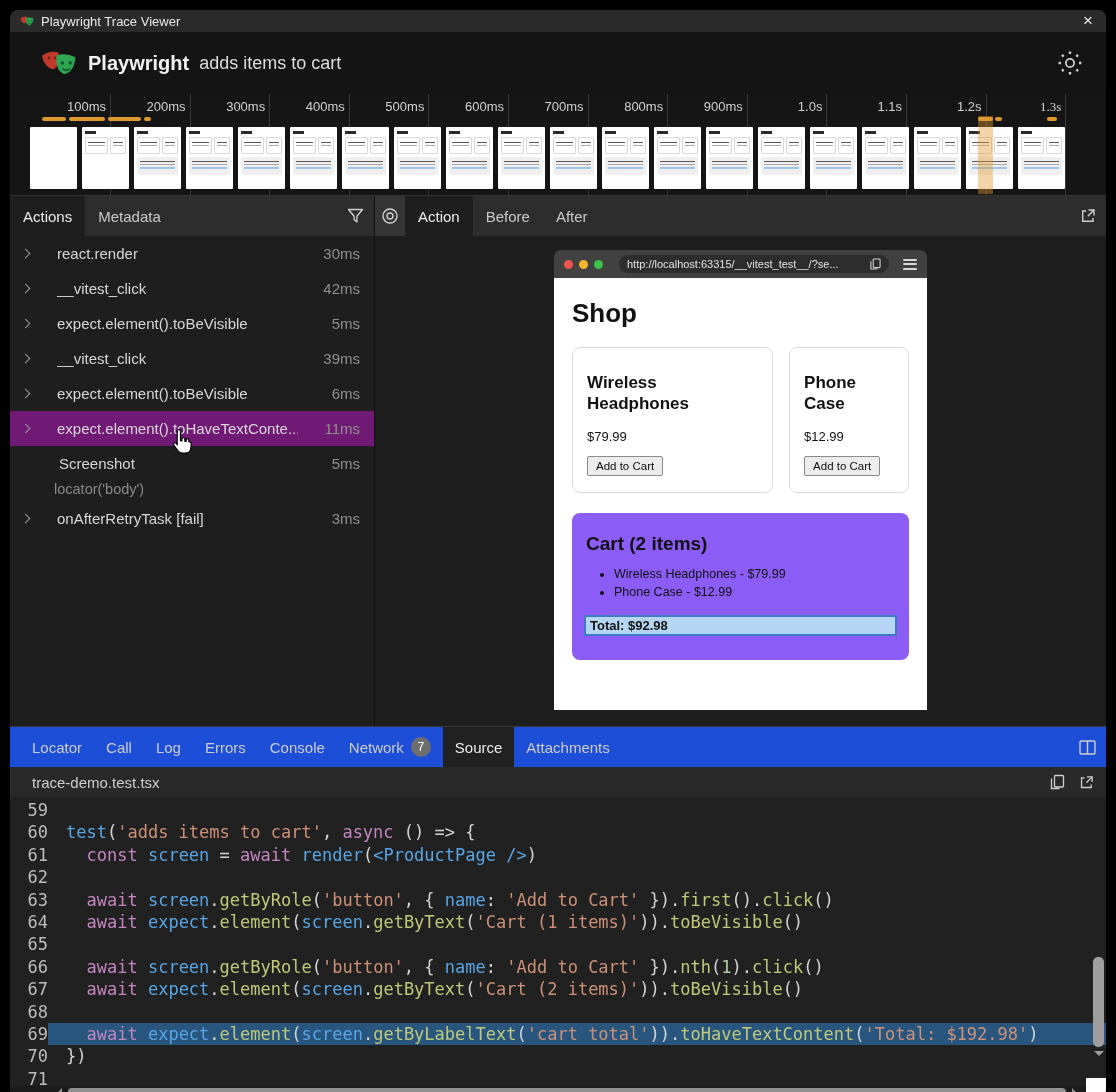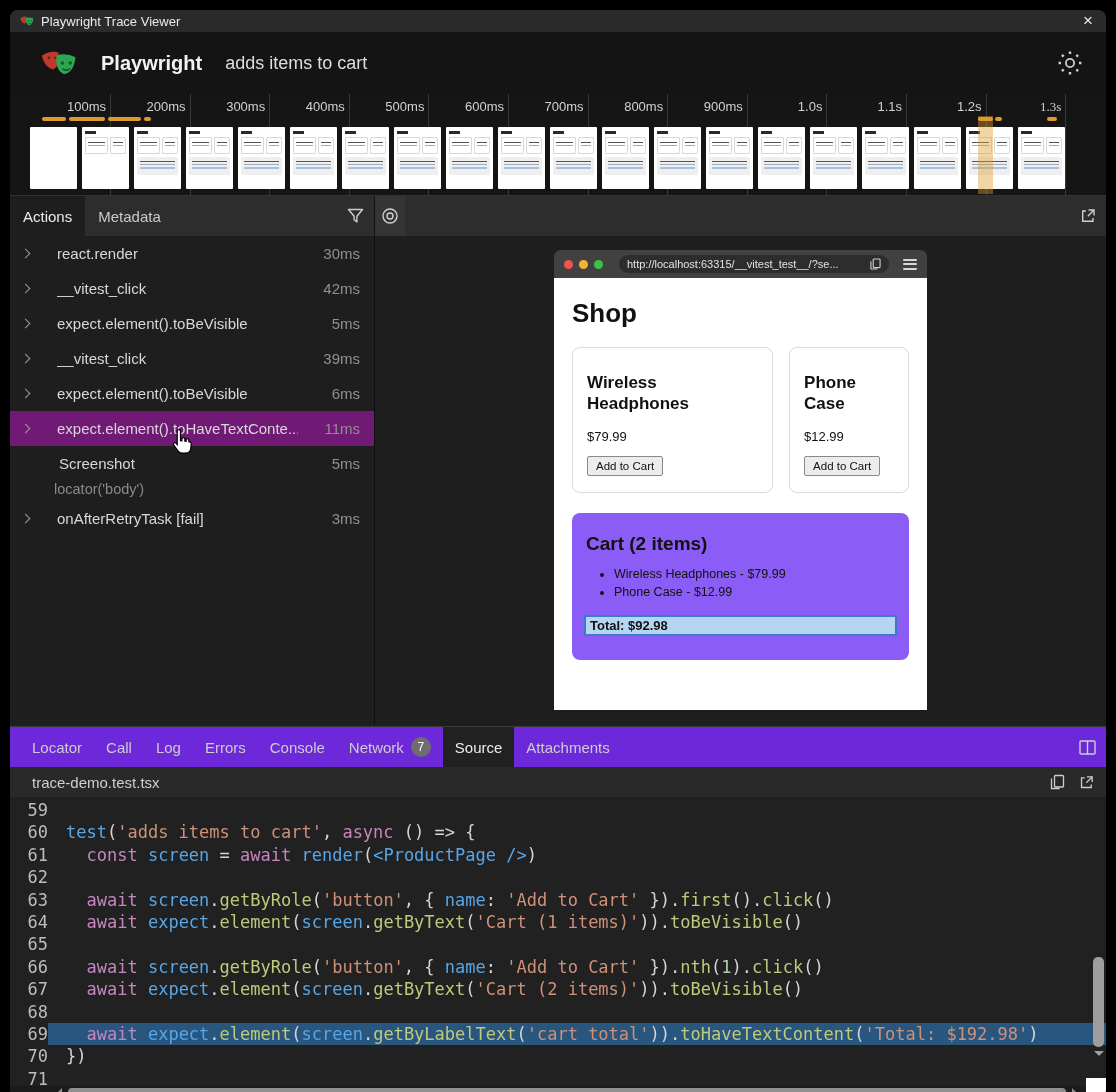--- a/index.html
+++ b/index.html
@@ -5,21 +5,21 @@
   * { margin:0; padding:0; box-sizing:border-box; }
   html,body { width:1116px; height:1092px; background:#000; font-family:"Liberation Sans",sans-serif; overflow:hidden; }
   .window { position:absolute; left:10px; top:10px; width:1096px; height:1088px; background:#1e1e1e; border-radius:8px; overflow:hidden; display:flex; flex-direction:column; }
 
   
   .titlebar { height:22px; background:#2b2b2b; display:flex; align-items:center; padding:0 10px; gap:7px; flex:0 0 auto; }
   .titlebar-text { color:#eaeaea; font-size:13px; flex:1; }
   .close-btn { color:#e8e8e8; font-size:17px; line-height:16px; cursor:default; padding:0 3px; }
 
   
-  .header { height:62px; background:#141414; display:flex; align-items:center; padding:0 24px 0 30px; gap:23px; flex:0 0 auto; }
+  .header { height:62px; background:#141414; display:flex; align-items:center; padding:0 24px 0 30px; gap:10px; flex:0 0 auto; }
   .app-name { color:#f2f2f2; font-size:20px; font-weight:bold; }
   .test-title { color:#dedede; font-size:18px; flex:1; }
   .gear { width:24px; height:24px; }
 
   
   .timeline { height:102px; background:#151515; position:relative; flex:0 0 auto; border-bottom:1px solid #333; }
   .tick-line { position:absolute; top:0; bottom:0; width:1px; background:#383838; }
   .tick-label { position:absolute; top:5px; width:74px; text-align:right; color:#d2d2d2; font-size:13px; }
   .act-bar { position:absolute; top:23px; height:4px; border-radius:2px; }
   .sel-band { position:absolute; top:22px; height:78px; }
@@ -70,21 +70,21 @@
   .pname { font-size:17px; font-weight:bold; line-height:1.25; }
   .pprice { font-size:13px; margin:14px 0 12px; }
   .addcart { font-size:11.5px; font-family:"Liberation Sans",sans-serif; padding:3px 8px; background:#ececec; border:1px solid #8a8a8a; border-radius:2px; color:#111; }
   .cartbox { margin-top:20px; background:#8b5cf6; border-radius:8px; padding:20px 12px 24px; }
   .cart-h { font-size:19px; font-weight:bold; margin:0 2px 10px; }
   .cartbox ul { margin:0 0 14px 30px; font-size:12.5px; line-height:1.45; }
   .total { font-size:13px; font-weight:bold; padding:1px 4px; }
 
   
   .bottom { height:372px; border-top:1px solid #3a3a3a; background:#212121; display:flex; flex-direction:column; flex:0 0 auto; position:relative; }
-  .btabs { height:40px; background:#6d28d9; display:flex; align-items:stretch; padding-left:10px;gap:46px; }
+  .btabs { height:40px; background:#1d4ed8; display:flex; align-items:stretch; padding-left:10px;gap:46px; }
   .btab { display:flex; align-items:center; gap:7px; padding:0 12px; color:#cdcdcd; font-size:15px; }
   .btab.sel { background:#212121; color:#ececec; }
   .badge { background:#6e6e6e; color:#fff; font-size:12px; width:20px; height:20px; border-radius:50%; display:flex; align-items:center; justify-content:center; }
   .filebar { height:30px; background:#292929; display:flex; align-items:center; padding:0 12px 0 22px; gap:14px; }
   .filename { color:#cfcfcf; font-size:15px; flex:1; }
   .code { flex:1; overflow:hidden; position:relative; font-family:"DejaVu Sans Mono","Liberation Mono",monospace; font-size:17px; line-height:22.4px; padding-top:2px; }
   .cline { display:flex; height:22.4px; white-space:pre; }
   .lno { width:38px; text-align:right; padding-right:0; color:#bdbdbd; flex:0 0 auto; }
   .ltext { padding-left:18px; flex:1; }
   .tk-k { color:#c586c0; } .tk-v { color:#58a6e6; } .tk-f { color:#bfc97a; }
@@ -591,20 +591,25 @@
     </div>
 
     <div class="action-view">
       <div class="panel-tabs">
         <span class="pick-btn">
           <svg width="18" height="18" viewBox="0 0 18 18">
               <circle cx="9" cy="9" r="7" fill="none" stroke="#d0d0d0" stroke-width="1.4"></circle>
               <circle cx="9" cy="9" r="3" fill="none" stroke="#d0d0d0" stroke-width="1.4"></circle>
             </svg>
         </span>
+        <span style="display:flex;">
+            <span class="ptab sel">Action</span>
+            <span class="ptab">Before</span>
+            <span class="ptab">After</span>
+          </span>
         <span class="tab-spacer"></span>
         <span class="icon-btn">
           <svg width="16" height="16" viewBox="0 0 16 16" fill="none" stroke="#cfcfcf" stroke-width="1.4">
               <path d="M6 3 H2.7 V13.3 H13 V10"></path>
               <path d="M8.5 2 H14 V7.5"></path>
               <path d="M14 2 L7.8 8.2"></path>
             </svg>
         </span>
       </div>
       <div class="preview">

